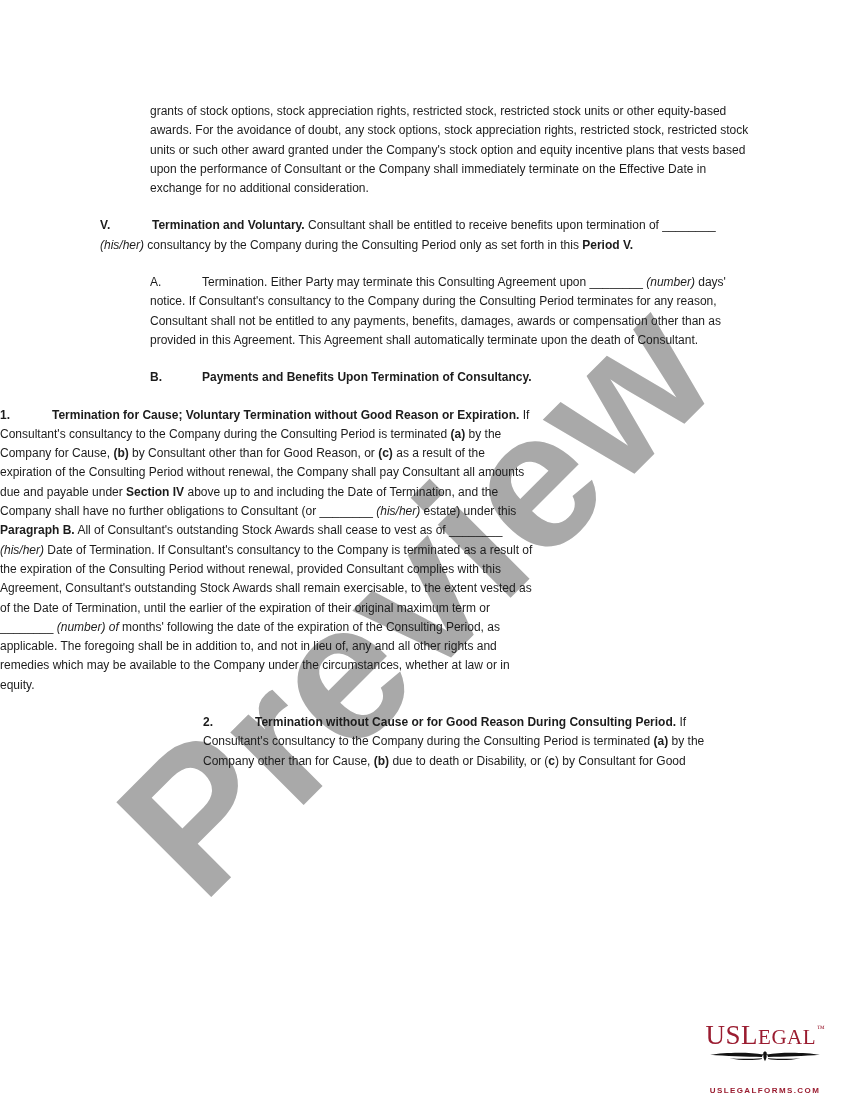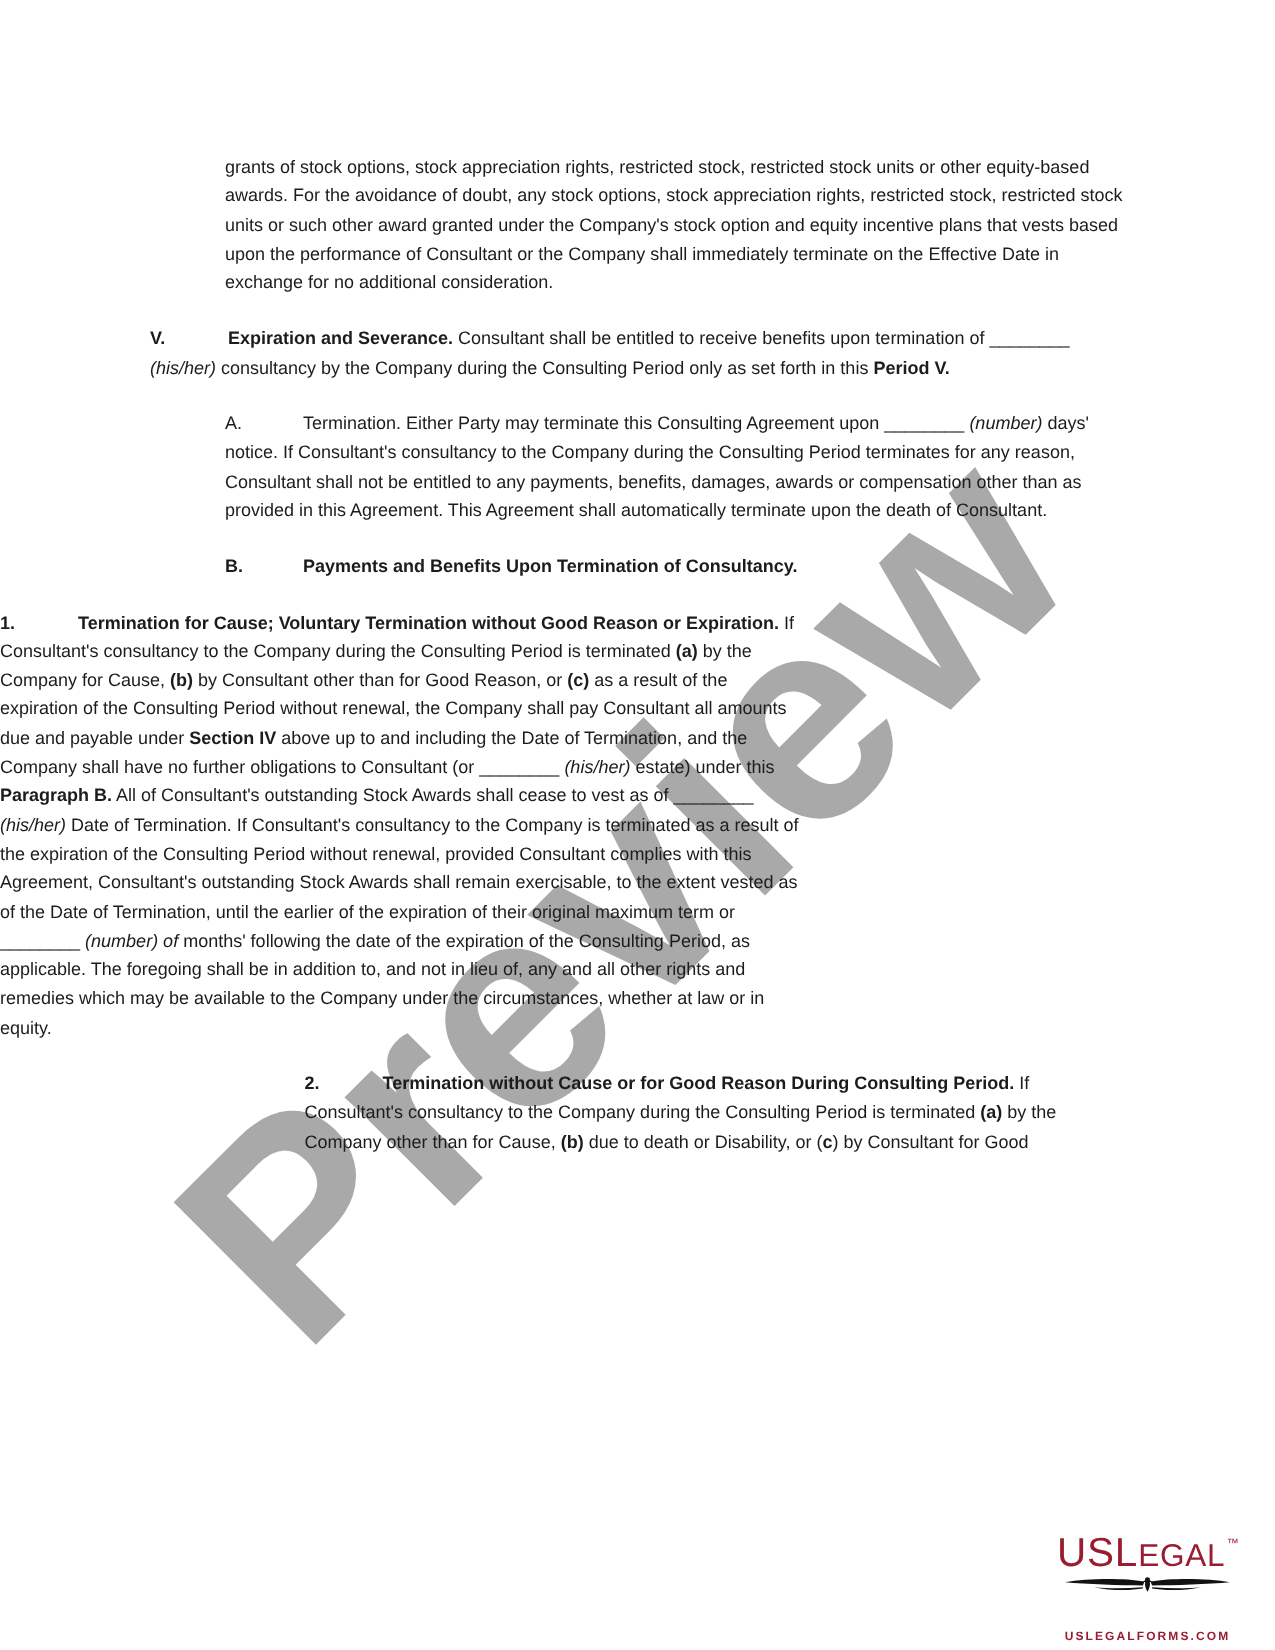--- a/index.html
+++ b/index.html
@@ -43,21 +43,21 @@
   .italic{font-style:italic;}
   
   .logo{
     position:absolute;
     left:700px;top:1022px;
     width:130px;
     text-align:center;
     z-index:2;
   }
   .logo-word{
-    font-family:Liberation Sans, sans-serif;
+    font-family:Liberation Serif, serif;
     font-size:27px;
     line-height:1;
     white-space:nowrap;
     color:#9a1c30;
     letter-spacing:0.5px;
   }
   .logo-word .sm{font-size:21px;}
   .logo-word .tm{
     font-size:8px;
     position:relative;top:-13px;left:1px;
@@ -74,21 +74,21 @@
 </style>
 </head>
 <body>
 
 <div class="page">
 
   <div class="watermark" style="color: rgb(169, 169, 169);">Preview</div>
 
   <div class="content">
     <p class="para para-0"><span>grants of stock options, stock appreciation rights, restricted stock, restricted stock units or other equity-based awards. For the avoidance of doubt, any stock options, stock appreciation rights, restricted stock, restricted stock units or such other award granted under the Company's stock option and equity incentive plans that vests based upon the performance of Consultant or the Company shall immediately terminate on the Effective Date in exchange for no additional consideration.</span></p>
-    <p class="para para-v"><span class="bold para-label">V.</span><span class="bold">Expiration and Severance.</span><span> Consultant shall be entitled to receive benefits upon termination of ________ </span><span class="italic">(his/her)</span><span> consultancy by the Company during the Consulting Period only as set forth in this </span><span class="bold">Period V.</span></p>
+    <p class="para para-v"><span class="bold para-label">V.</span><span class="bold">Termination and Voluntary.</span><span> Consultant shall be entitled to receive benefits upon termination of ________ </span><span class="italic">(his/her)</span><span> consultancy by the Company during the Consulting Period only as set forth in this </span><span class="bold">Period V.</span></p>
     <p class="para para-a"><span class="para-label">A.</span><span>Termination. Either Party may terminate this Consulting Agreement upon ________ </span><span class="italic">(number)</span><span> days' notice. If Consultant's consultancy to the Company during the Consulting Period terminates for any reason, Consultant shall not be entitled to any payments, benefits, damages, awards or compensation other than as provided in this Agreement. This Agreement shall automatically terminate upon the death of Consultant.</span></p>
     <p class="para para-b"><span class="bold para-label">B.</span><span class="bold">Payments and Benefits Upon Termination of Consultancy.</span></p>
     <p class="para para-1"><span class="bold para-label">1.</span><span class="bold">Termination for Cause; Voluntary Termination without Good Reason or Expiration.</span><span> If Consultant's consultancy to the Company during the Consulting Period is terminated </span><span class="bold">(a)</span><span> by the Company for Cause, </span><span class="bold">(b)</span><span> by Consultant other than for Good Reason, or </span><span class="bold">(c)</span><span> as a result of the expiration of the Consulting Period without renewal, the Company shall pay Consultant all amounts due and payable under </span><span class="bold">Section IV</span><span> above up to and including the Date of Termination, and the Company shall have no further obligations to Consultant (or ________ </span><span class="italic">(his/her)</span><span> estate) under this </span><span class="bold">Paragraph B.</span><span> All of Consultant's outstanding Stock Awards shall cease to vest as of ________ </span><span class="italic">(his/her)</span><span> Date of Termination. If Consultant's consultancy to the Company is terminated as a result of the expiration of the Consulting Period without renewal, provided Consultant complies with this Agreement, Consultant's outstanding Stock Awards shall remain exercisable, to the extent vested as of the Date of Termination, until the earlier of the expiration of their original maximum term or ________ </span><span class="italic">(number) of</span><span> months' following the date of the expiration of the Consulting Period, as applicable. The foregoing shall be in addition to, and not in lieu of, any and all other rights and remedies which may be available to the Company under the circumstances, whether at law or in equity.</span></p>
     <p class="para para-2"><span class="bold para-label">2.</span><span class="bold">Termination without Cause or for Good Reason During Consulting Period.</span><span> If Consultant's consultancy to the Company during the Consulting Period is terminated </span><span class="bold">(a)</span><span> by the Company other than for Cause, </span><span class="bold">(b)</span><span> due to death or Disability, or (</span><span class="bold">c</span><span>) by Consultant for Good</span></p>
   </div>
 
   <div class="logo">
     <div class="logo-word" style="color: rgb(154, 28, 48);"><span class="lg">USL</span><span class="sm">EGAL</span><span class="tm">™</span></div>
     <svg class="eagle" viewBox="0 0 220 26" preserveAspectRatio="none">
       <g fill="#121212">

